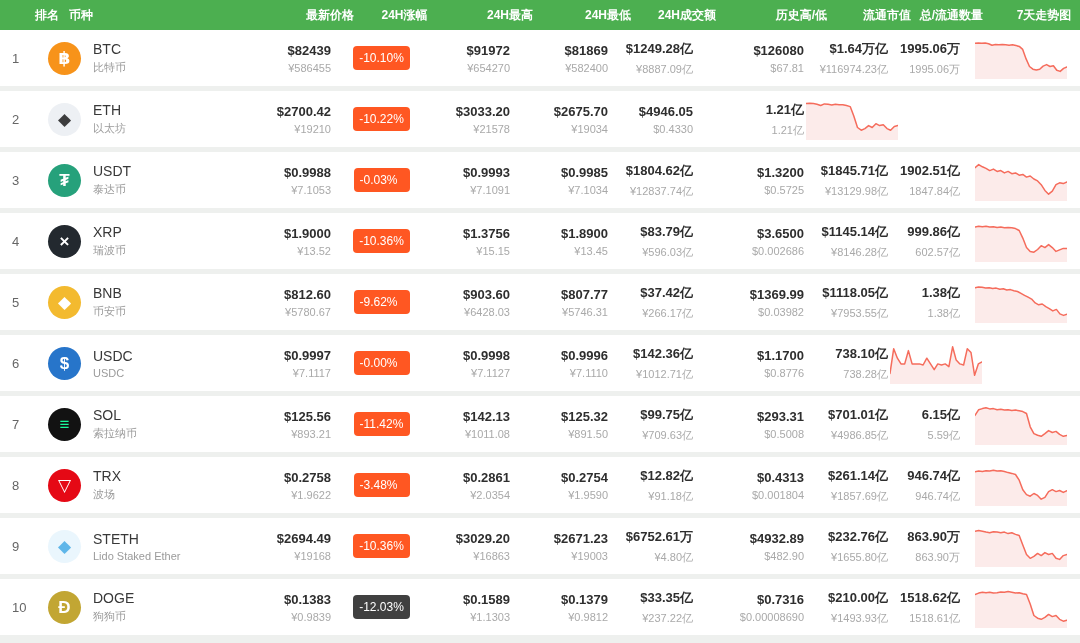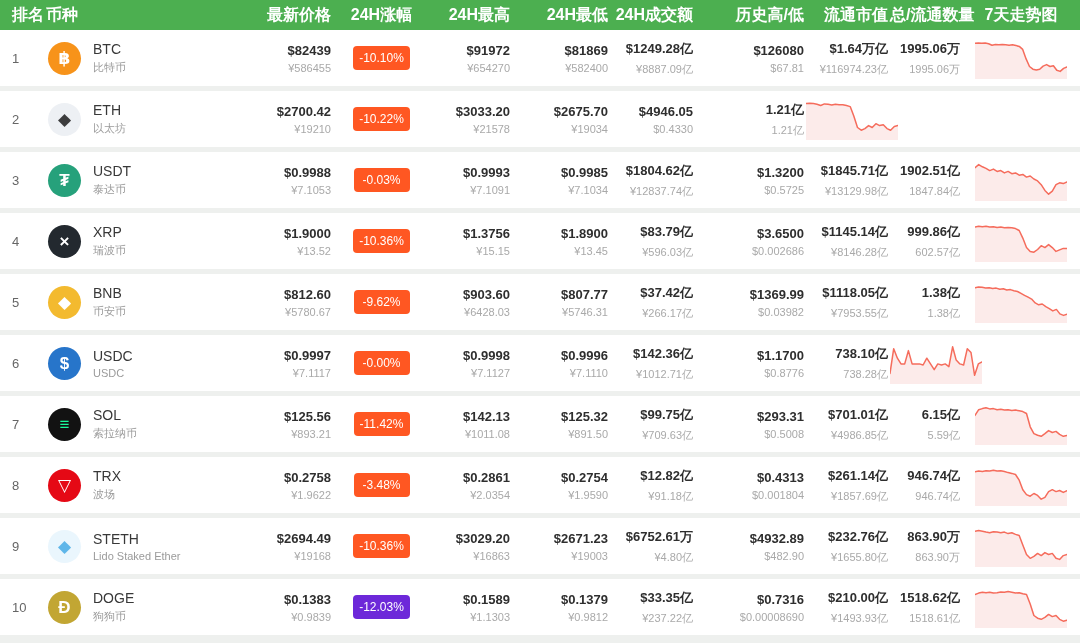--- a/index.html
+++ b/index.html
@@ -9,21 +9,21 @@
     background:#eef0ee;
     font-family:"Liberation Sans","DejaVu Sans",sans-serif;
   }
   .table { width:1080px; }
   .grid {
     display:grid;
     grid-template-columns:40px 200px 93px 97px 82px 98px 85px 111px 84px 72px 118px;
     align-items:center;
   }
   .thead {
-    height:30px; color:#fff; font-size:16px; font-weight:bold;
+    height:30px; color:#fff; font-size:12px; font-weight:bold;padding-left:23px;
   }
   .hc { white-space:nowrap; }
   .c-rank { padding-left:12px; }
   .thead .c-coin { padding-left:6px; }
   .c-price,.c-high,.c-low,.c-vol,.c-hist,.c-mcap,.c-supply { text-align:right; padding-right:2px; }
   .c-change { text-align:center; }
   .c-trend { text-align:center; }
   .row {
     height:56px; background:#fff; margin-bottom:5px;
   }
@@ -34,21 +34,21 @@
     display:flex; align-items:center; justify-content:center;
     font-size:17px; font-weight:bold; line-height:1;
   }
   .coin-names { margin-left:12px; min-width:0; }
   .sym { display:block; font-size:14px; color:#383838; }
   .cname { display:block; font-size:11px; color:#9b9b9b; margin-top:3px; white-space:nowrap; }
   .v1 { display:block; font-size:13px; font-weight:bold; color:#2e2e2e; white-space:nowrap; }
   .v2 { display:block; font-size:11px; color:#a9a9a9; margin-top:4px; white-space:nowrap; }
   .badge {
     display:inline-block; color:#fff; font-size:12px;
-    padding:5px 6px; border-radius:4px; min-width:56px; text-align:center;
+    padding:5px 6px; border-radius:4px; min-width:56px; text-align:left;
   }
   .c-trend .spark { display:inline-block; line-height:0; }
 </style>
 </head>
 <body>
 
 <div class="table">
   <div class="thead grid" style="background: rgb(76, 175, 80);">
     <div class="hc c-rank">排名</div>
     <div class="hc c-coin">币种</div>
@@ -510,21 +510,21 @@
       <span class="coin-names">
         <span class="sym">DOGE</span>
         <span class="cname">狗狗币</span>
       </span>
     </div>
     <div class="cell c-price">
       <span class="v1">$0.1383</span>
       <span class="v2">¥0.9839</span>
     </div>
     <div class="cell c-change">
-      <span class="badge" style="background: #6d28d9;">-12.03%</span>
+      <span class="badge" style="background: #404040;">-12.03%</span>
     </div>
     <div class="cell c-high">
       <span class="v1">$0.1589</span>
       <span class="v2">¥1.1303</span>
     </div>
     <div class="cell c-low">
       <span class="v1">$0.1379</span>
       <span class="v2">¥0.9812</span>
     </div>
     <div class="cell c-vol">

